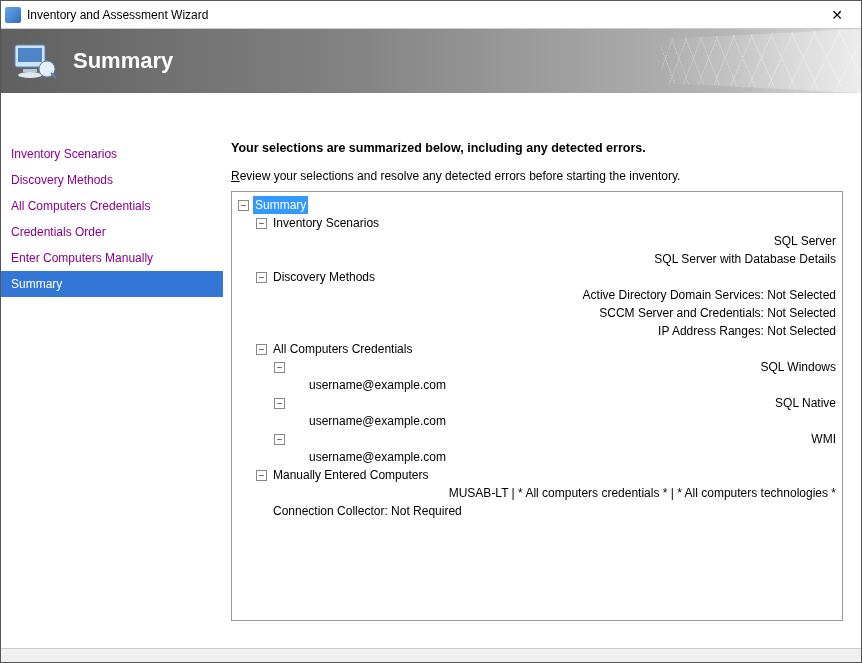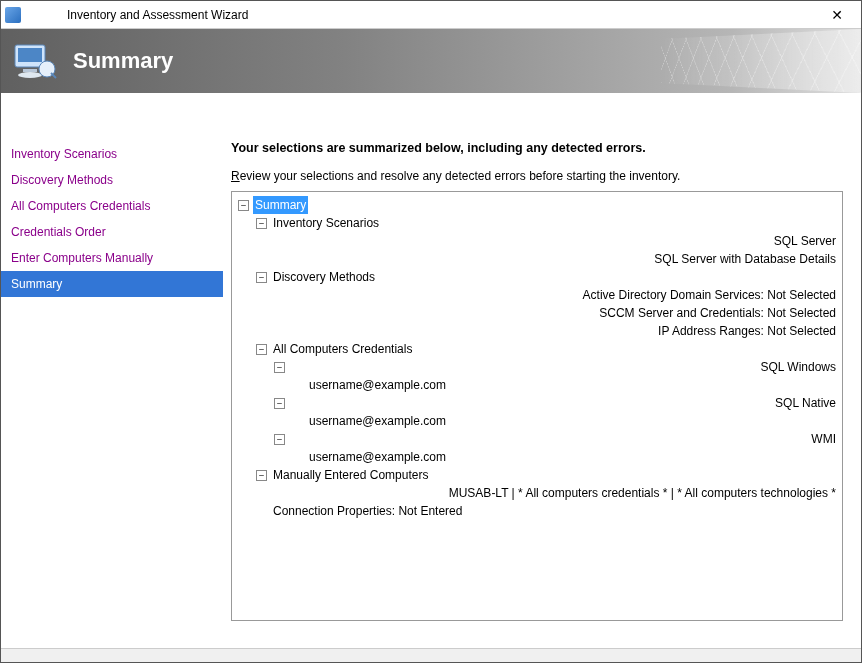--- a/index.html
+++ b/index.html
@@ -12,21 +12,20 @@
       overflow: hidden;
       border: 1px solid #555;
     }
     .titlebar {
       height: 28px;
       display: flex;
       align-items: center;
       padding: 0 4px;
       border-bottom: 1px solid #ccc;
       background: #fff;
-      gap: 40px;
     }
     .titlebar-icon {
       width: 16px; height: 16px;
       margin-right: 6px;
       background: linear-gradient(135deg, #6aa6e8, #2b6fbf);
       border-radius: 2px;
     }
     .titlebar-title { flex: 1; font-size: 12px; }
     .titlebar-close {
       width: 40px; height: 24px;
@@ -310,21 +309,21 @@
           </li>
           <li>
             <div class="node d2">
               <span class="noexpander"></span>
               <span class="label">MUSAB-LT | * All computers credentials * | * All computers technologies *</span>
             </div>
           </li>
           <li>
             <div class="node d1">
               <span class="noexpander"></span>
-              <span class="label">Connection Properties: Not Entered</span>
+              <span class="label">Connection Collector: Not Required</span>
             </div>
           </li>
         </ul>
     </div>
   </div>
 </div>
 
 <div class="footer">
   <button class="btn">
     <span>&lt; </span><span class="accel">P</span><span>revious</span>

